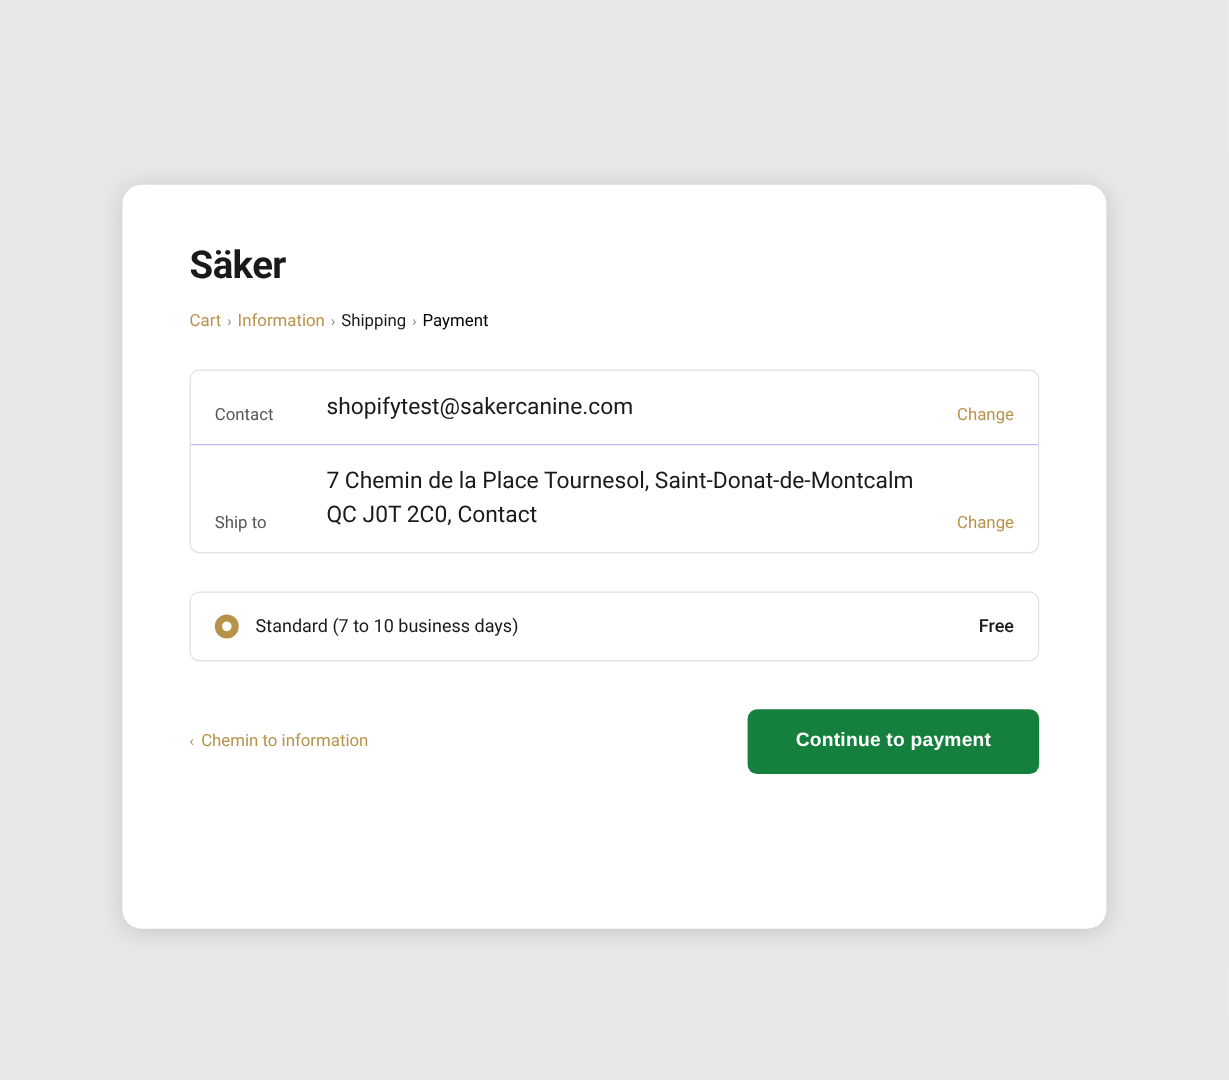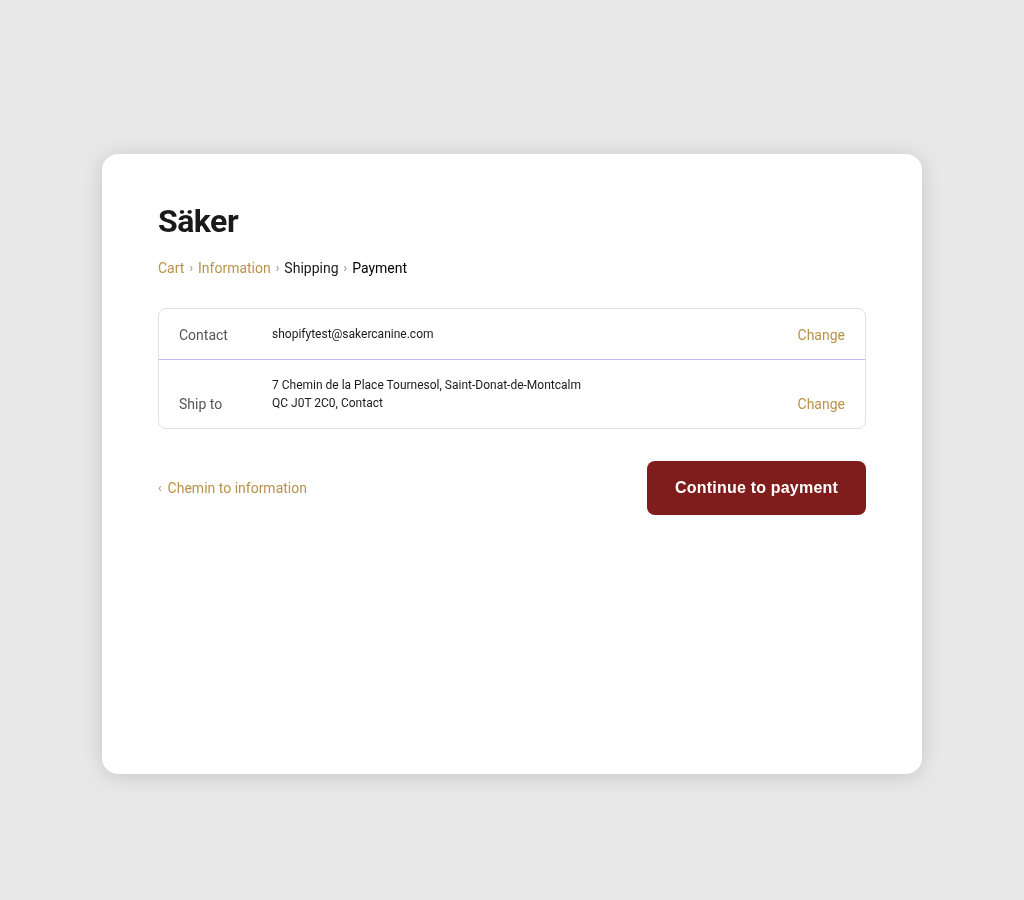--- a/index.html
+++ b/index.html
@@ -89,21 +89,21 @@
     }
 
     .info-label {
       font-size: 14px;
       color: #555555;
       min-width: 70px;
       padding-top: 2px;
     }
 
     .info-value {
-      font-size: 12px;
+      font-size: 19px;
       color: #1a1a1a;
       flex: 1;
       line-height: 1.5;
     }
 
     .info-change {
       font-size: 14px;
       color: #b8924a;
       cursor: pointer;
       white-space: nowrap;
@@ -177,25 +177,25 @@
       cursor: pointer;
       text-decoration: none;
     }
 
     .return-chevron {
       font-size: 12px;
       color: #b8924a;
     }
 
     .continue-button {
-      background: #7f1d1d;
+      background: #15803d;
       color: #ffffff;
       border: none;
       border-radius: 8px;
-      padding: 18px 28px;
+      padding: 18px 40px;
       font-size: 16px;
       font-weight: 600;
       cursor: pointer;
       letter-spacing: 0.2px;
       transition: background 0.2s;
     }
   </style>
 </head>
 <body>
 
@@ -224,20 +224,29 @@
         <span class="info-label">Ship to</span>
         <span class="info-value">
           <span>7 Chemin de la Place Tournesol, Saint-Donat-de-Montcalm</span><br>
           <span>QC J0T 2C0, Contact</span>
         </span>
         <span class="info-change">Change</span>
       </div>
     </div>
 
 
+    <div class="shipping-method-box">
+      <div class="shipping-method-row">
+        <div class="radio-selected">
+          <div class="radio-inner"></div>
+        </div>
+        <span class="shipping-method-label">Standard (7 to 10 business days)</span>
+        <span class="shipping-method-price">Free</span>
+      </div>
+    </div>
 
     <div class="footer-row">
       <a class="return-link">
         <span class="return-chevron">‹</span>
         <span>Chemin to information</span>
       </a>
       <button class="continue-button">Continue to payment</button>
     </div>
 
   </div>

